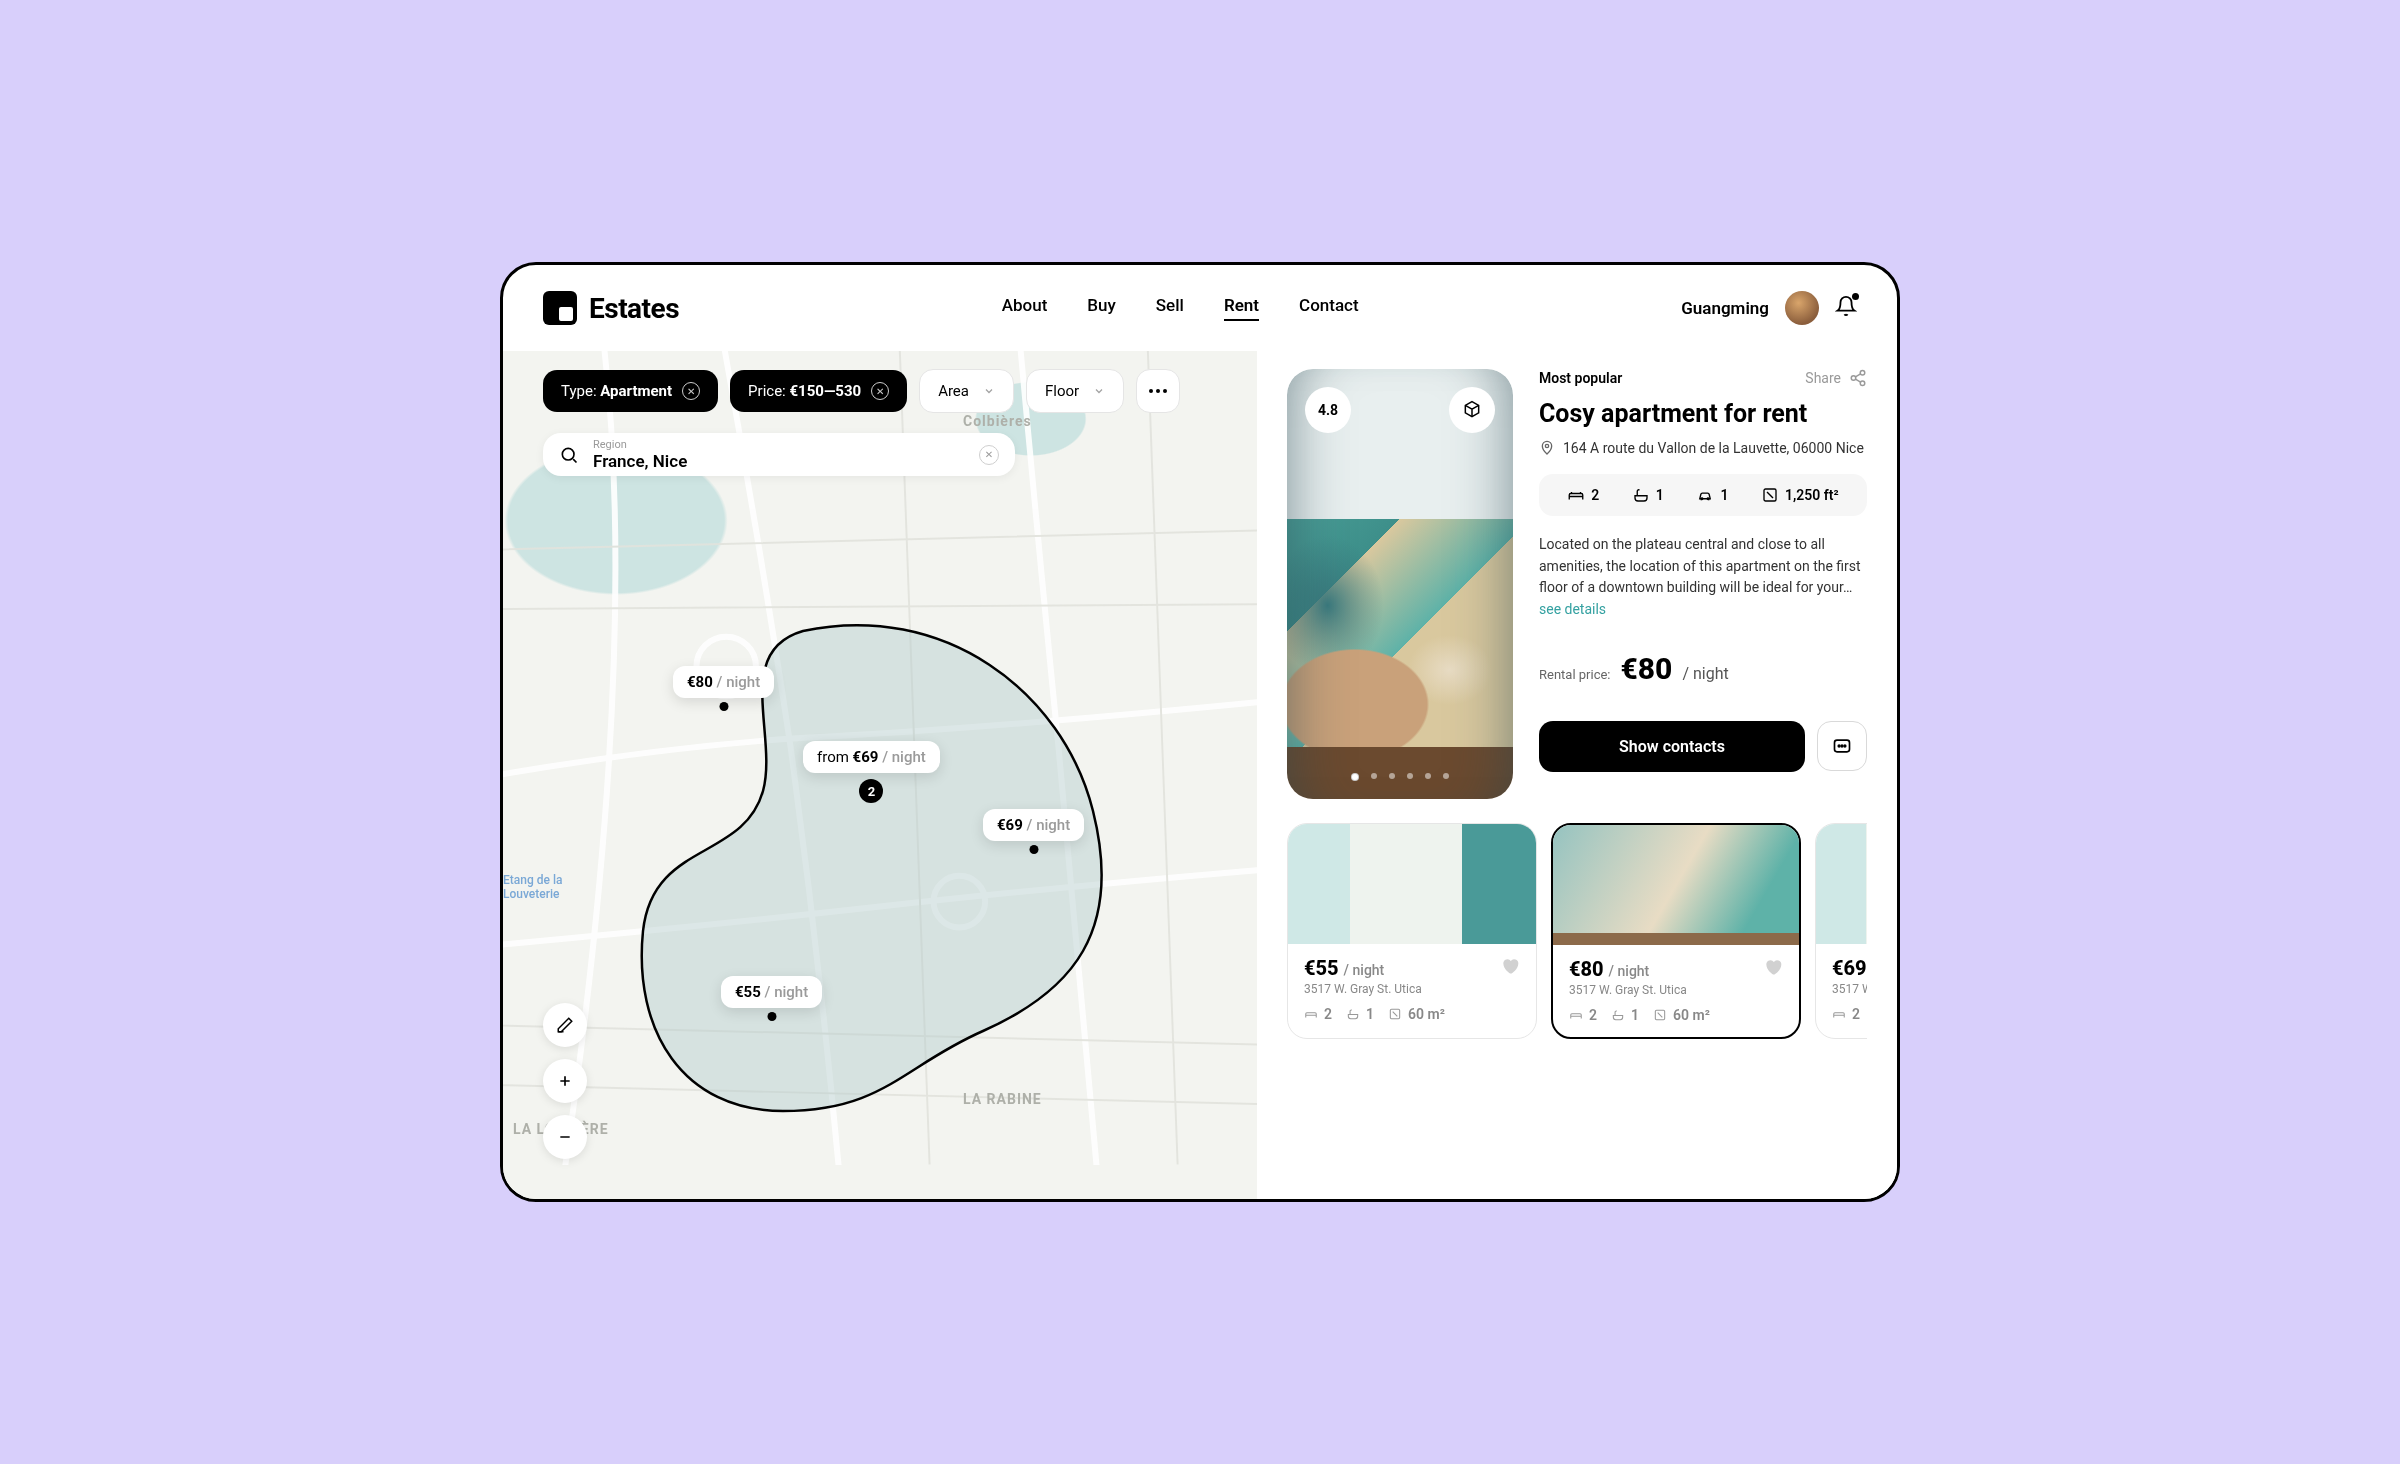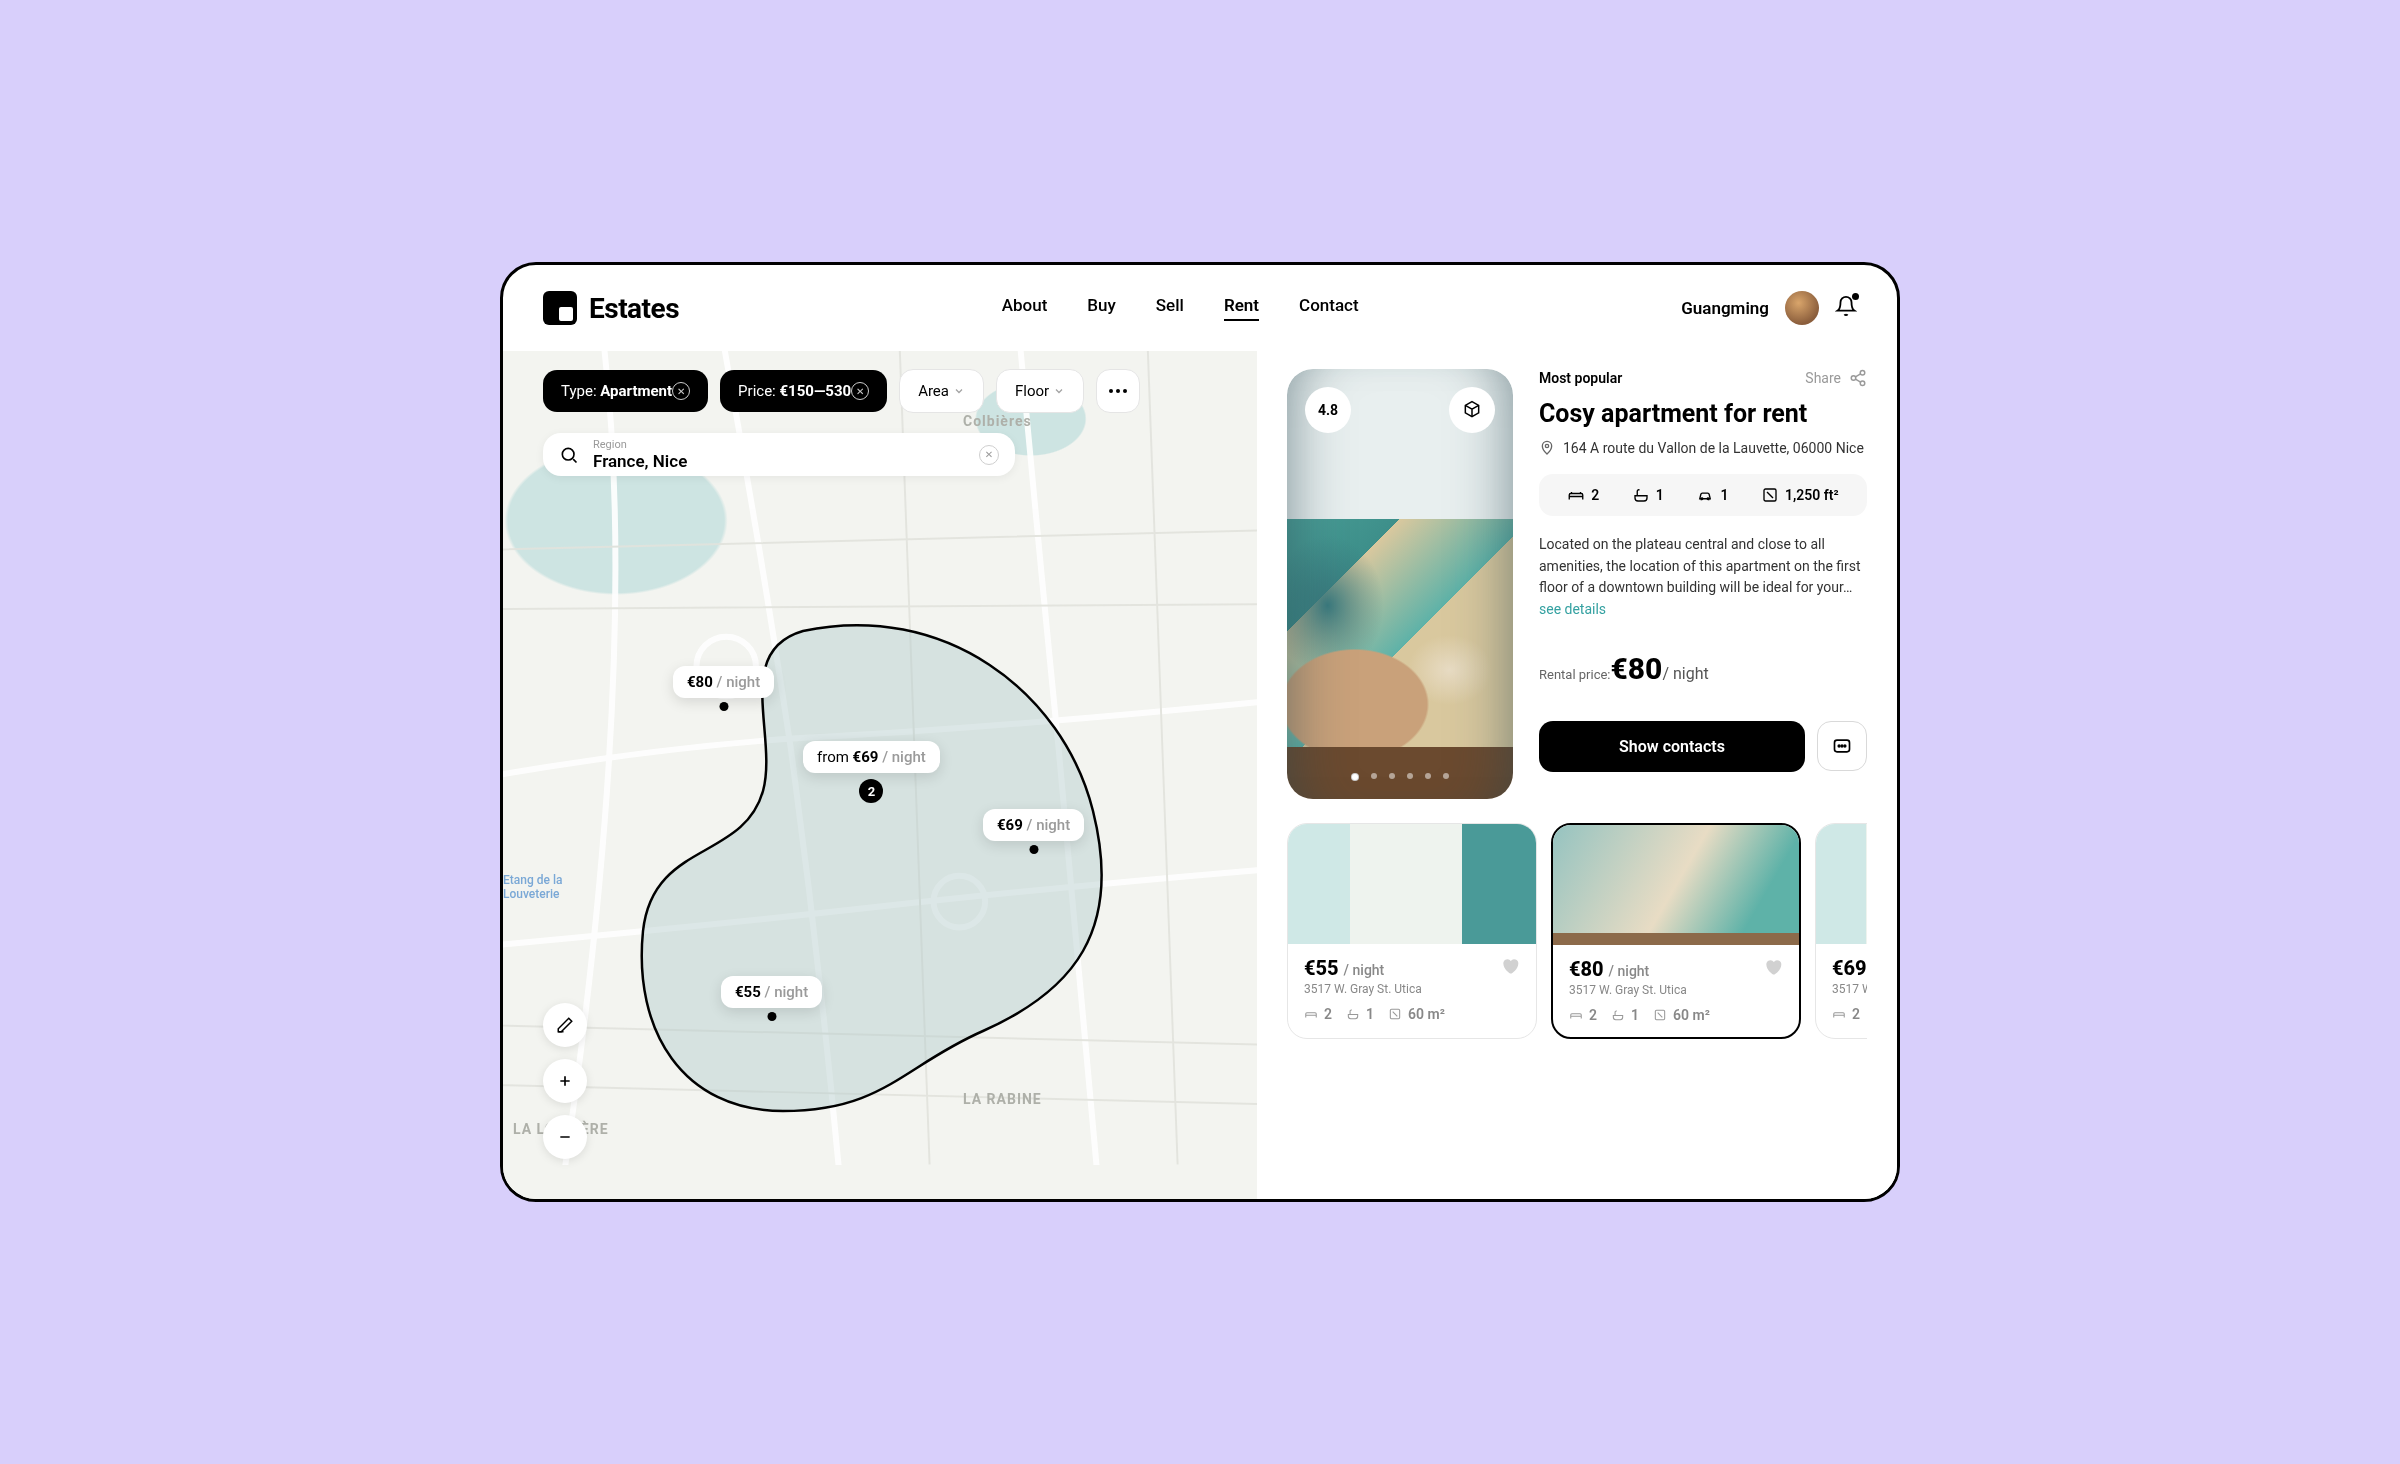--- a/index.html
+++ b/index.html
@@ -33,21 +33,21 @@
   .map-label { position: absolute; font-size: 14px; font-weight: 700; color: #aeb0a9; letter-spacing: 1px; }
   .region-blob { position: absolute; left: 120px; top: 260px; }
   .region-blob svg { width: 540px; height: 520px; }
   .price-pin { position: absolute; background: #fff; border-radius: 12px; padding: 7px 14px; font-size: 15px; box-shadow: 0 4px 14px rgba(0,0,0,0.12); white-space: nowrap; }
   .price-pin b { font-weight: 700; }
   .price-pin .pernight { color: #9a9a9a; font-weight: 500; }
   .pin-dot { width: 9px; height: 9px; background: #000; border-radius: 50%; position: absolute; left: 50%; transform: translateX(-50%); top: 36px; }
   .pin-count { position: absolute; width: 24px; height: 24px; background: #000; color: #fff; border-radius: 50%; display: flex; align-items: center; justify-content: center; font-size: 13px; font-weight: 700; left: 50%; transform: translateX(-50%); top: 38px; }
   
   .filter-row { position: absolute; top: 18px; left: 40px; display: flex; gap: 12px; align-items: center; z-index: 5; }
-  .chip { display: inline-flex; align-items: center; padding: 12px 18px; border-radius: 14px; font-size: 15px; cursor: pointer; }
+  .chip { display: inline-flex; align-items: center; gap: 10px; padding: 12px 18px; border-radius: 14px; font-size: 15px; cursor: pointer; }
   .chip.dark { background: #000; color: #fff; }
   .chip.light { background: #fff; color: #000; border: 1px solid #e5e5e5; }
   .chip .chev { margin-left: 4px; opacity: 0.6; }
   .chip .x-circle { width: 18px; height: 18px; border: 1.5px solid currentColor; border-radius: 50%; display: inline-flex; align-items: center; justify-content: center; font-size: 10px; opacity: 0.8; }
   .more-btn { width: 44px; height: 44px; background: #fff; border: 1px solid #e5e5e5; border-radius: 14px; display: flex; align-items: center; justify-content: center; cursor: pointer; }
   
   .region-search { position: absolute; top: 82px; left: 40px; background: #fff; border-radius: 18px; padding: 5px 16px; display: flex; align-items: center; gap: 14px; width: 472px; box-shadow: 0 2px 10px rgba(0,0,0,0.06); z-index: 5; }
   .region-search .icon { width: 20px; height: 20px; }
   .region-search .field { flex: 1; }
   .region-search .label { font-size: 11px; color: #9a9a9a; }
@@ -78,21 +78,21 @@
   .detail-head { display: flex; justify-content: space-between; align-items: center; margin-bottom: 12px; }
   .tag-popular { font-size: 14px; font-weight: 600; }
   .share { display: flex; align-items: center; gap: 8px; color: #9a9a9a; font-size: 14px; cursor: pointer; }
   .listing-title { font-size: 25px; font-weight: 700; margin-bottom: 12px; }
   .address { display: flex; align-items: center; gap: 8px; font-size: 14px; color: #333; margin-bottom: 18px; }
   .spec-bar { background: #f6f6f6; border-radius: 14px; padding: 12px; display: flex; justify-content: space-around; margin-bottom: 18px; }
   .spec { display: flex; align-items: center; gap: 6px; font-size: 14px; font-weight: 600; }
   .spec svg { width: 18px; height: 18px; }
   .desc { font-size: 14px; line-height: 1.55; color: #333; margin-bottom: 30px; }
   .see-details { color: #34a1a1; cursor: pointer; }
-  .price-row { display: flex; align-items: baseline; margin-bottom: 14px; }
+  .price-row { display: flex; align-items: baseline; gap: 10px; margin-bottom: 14px; }
   .price-row .label { font-size: 13px; color: #666; }
   .price-row .amount { font-size: 30px; font-weight: 800; }
   .price-row .unit { font-size: 16px; color: #555; }
   .cta-row { display: flex; gap: 12px; margin-top: 35px; }
   .cta-btn { flex: 1; background: #000; color: #fff; border: none; border-radius: 14px; padding: 16px; font-size: 16px; font-weight: 600; cursor: pointer; }
   .msg-btn { width: 50px; height: 50px; border: 1.5px solid #d9d9d9; background: #fff; border-radius: 14px; display: flex; align-items: center; justify-content: center; cursor: pointer; }
   
   .card-strip { display: flex; gap: 14px; margin-top: 24px; overflow: hidden; }
   .mini-card { width: 250px; flex-shrink: 0; border: 1.5px solid #e6e6e6; border-radius: 20px; overflow: hidden; cursor: pointer; }
   .mini-card.selected { border: 2.5px solid #000; }

